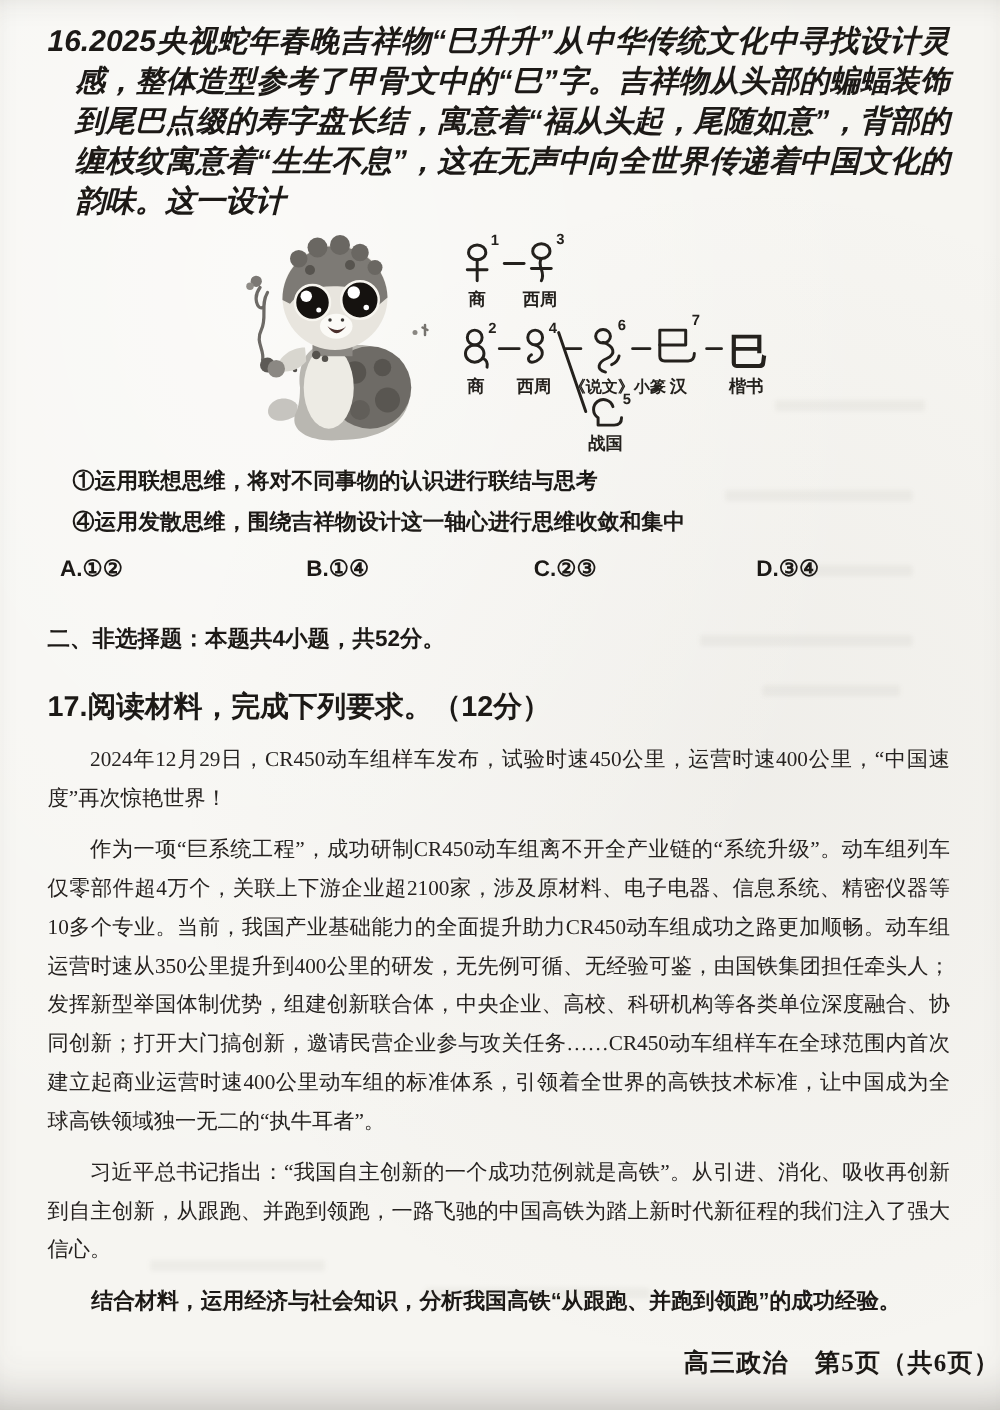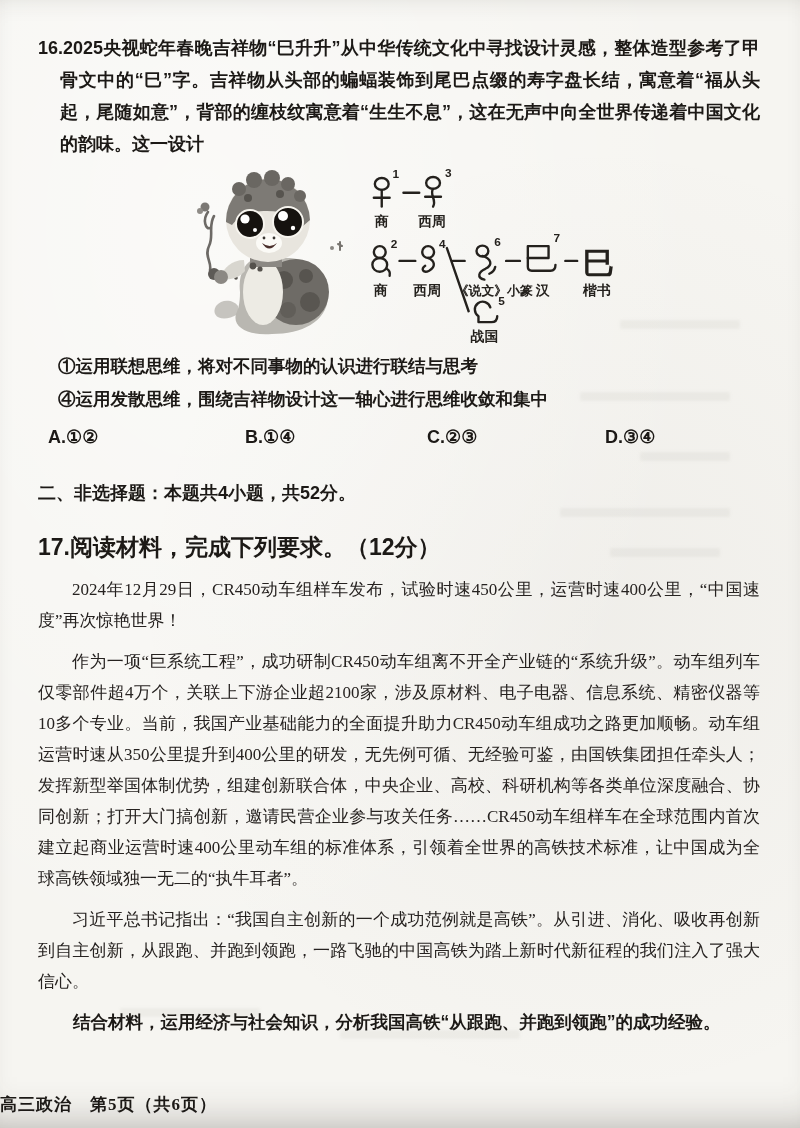--- a/index.html
+++ b/index.html
@@ -11,23 +11,23 @@
       radial-gradient(ellipse at 25% 20%, rgba(255,255,255,0.5), transparent 60%),
       radial-gradient(ellipse at 75% 55%, rgba(120,110,100,0.05), transparent 55%),
       #f6f5f1;
     box-shadow: inset 0 -34px 46px -38px rgba(60,54,48,0.45),
                 inset 0 18px 30px -28px rgba(60,54,48,0.25);
     overflow:hidden;
     color:#1c1916;
     font-family:"Liberation Sans", sans-serif;
   }
   .q16{
-    padding:32px 40px 0 38px;
-    font-size:18px;line-height:32px;
-    font-weight:700;text-align:justify;
+    padding:18px 40px 0 38px;
+    font-size:24px;line-height:32px;
+    font-weight:700;text-align:justify;font-style:italic;
   }
   .q16 .hang{display:block;padding-left:22px;text-indent:-22px;}
   .figure{position:relative;height:184px;margin-top:2px;}
   .mascot{position:absolute;left:192px;top:2px;}
   .evo{position:absolute;left:362px;top:0;}
   .evo text{font-family:"Liberation Sans", sans-serif;font-weight:700;fill:#24211d;}
   .evo .sup{font-size:12px;}
   .evo .lbl{font-size:14px;}
   .evo .lbl-sm{font-size:13px;}
   .evo .kai{font-family:"Liberation Serif", serif;font-size:32px;font-weight:700;}
@@ -46,24 +46,24 @@
     text-indent:2em;text-align:justify;
     font-weight:500;
   }
   .mat.first{margin-top:12px;}
   .task{
     margin:10px 40px 0 38px;
     font-size:17.5px;line-height:31px;font-weight:700;
     text-indent:2em;text-align:justify;
   }
   .footer{
-    position:absolute;left:0;bottom:12px;width:100%;
-    text-align:left;
+    position:absolute;left:0;bottom:24px;width:100%;
+    text-align:right;
     font-family:"Liberation Serif", serif;
-    font-size:17px;font-weight:700;letter-spacing:1px;
+    font-size:20px;font-weight:700;letter-spacing:1px;
   }
   .ghost{position:absolute;background:rgba(95,88,80,0.055);filter:blur(1.5px);border-radius:2px;}
 </style>
 </head>
 <body>
 
 <div class="page">
 
   <div class="q16">
     <span class="hang"><span>16.</span><span>2025央视蛇年春晚吉祥物“巳升升”从中华传统文化中寻找设计灵感，整体造型参考了甲骨文中的“巳”字。吉祥物从头部的蝙蝠装饰到尾巴点缀的寿字盘长结，寓意着“福从头起，尾随如意”，背部的缠枝纹寓意着“生生不息”，这在无声中向全世界传递着中国文化的韵味。这一设计</span></span>

